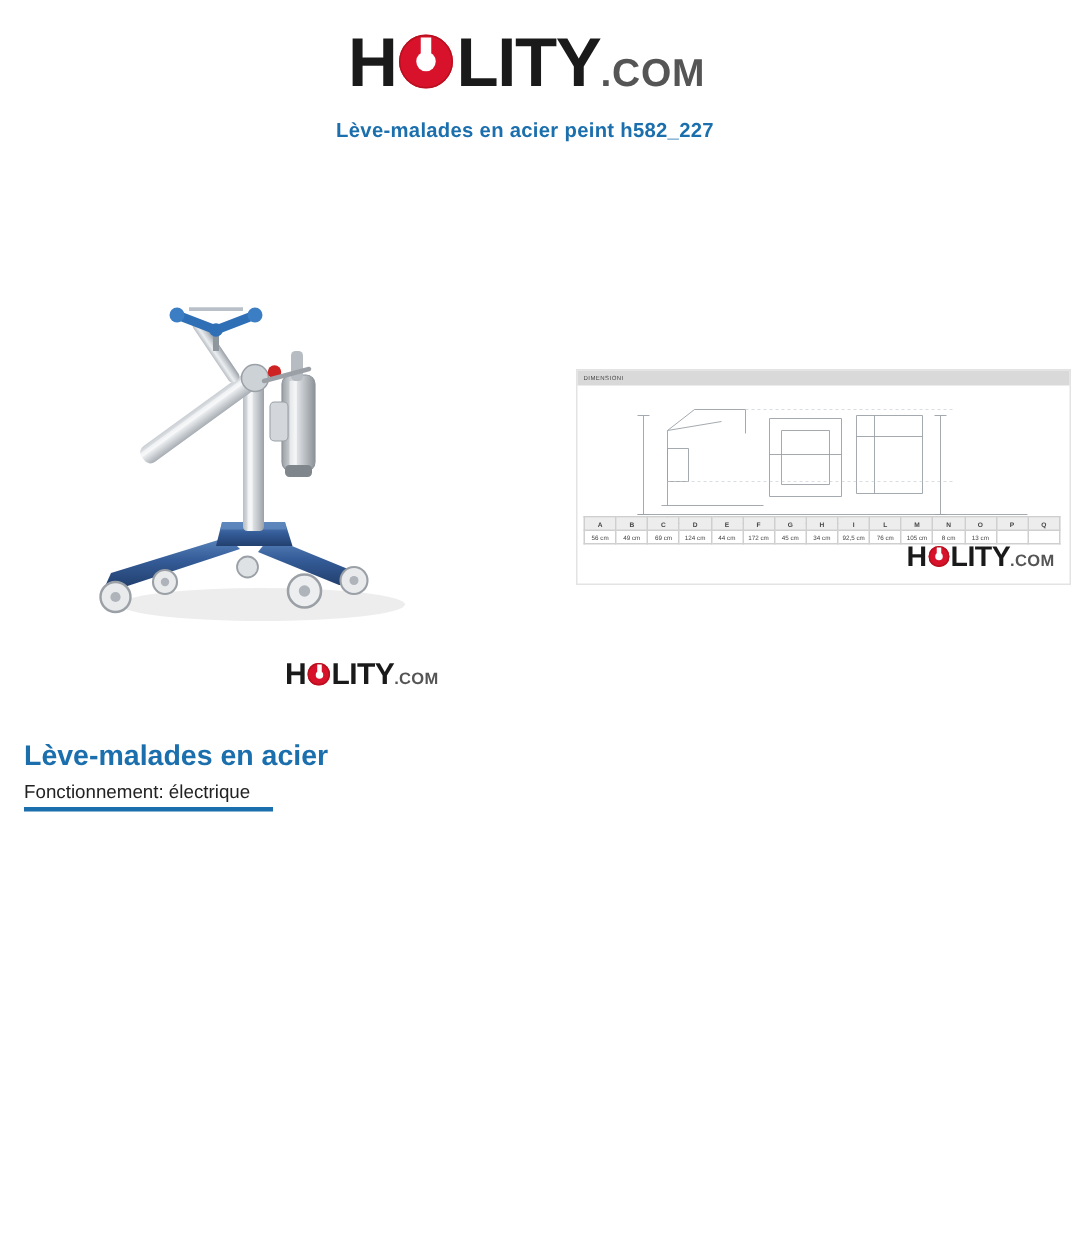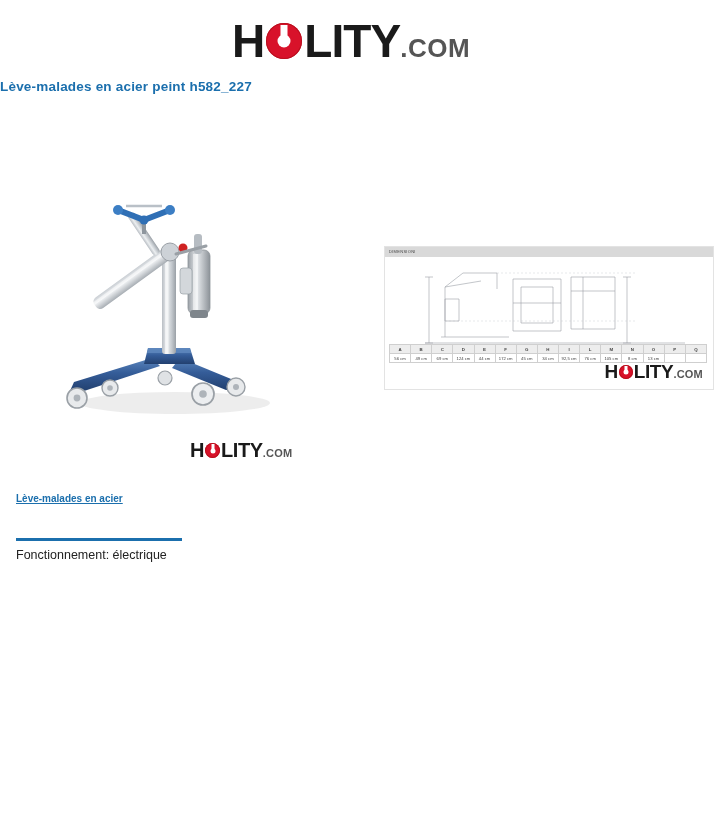--- a/index.html
+++ b/index.html
@@ -84,21 +84,21 @@
   #drawing-logo .omark { width: 14px; height: 14px; margin: 0 1px; transform: translateY(1px); }
   #drawing-logo .omark::after { width: 5px; height: 5px; }
   #drawing-logo .omark::before { width: 3px; height: 5px; }
 
   
   #page-title {
     position: absolute;
     left: 0;
     top: 79px;
     width: 700px;
-    text-align: left;
+    text-align: center;
     font-size: 13.5px;
     font-weight: bold;
     color: #1b6fad;
     letter-spacing: 0.2px;
   }
 
   
   #main-photo {
     position: absolute;
     left: 40px;
@@ -151,38 +151,37 @@
     font-weight: bold;
     font-size: 4.4px;
   }
 
   
   #product-name {
     position: absolute;
     left: 16px;
     top: 492px;
     width: 220px;
-    font-size: 10px;
+    font-size: 19px;
     font-weight: bold;
     color: #1b6fad;
     line-height: 1.35;
-    text-decoration: underline;
   }
   #divider {
     position: absolute;
     left: 16px;
     top: 538px;
     width: 166px;
     height: 3px;
     background: #1b6fad;
   }
   #specs {
     position: absolute;
     left: 16px;
-    top: 546px;
+    top: 519px;
     width: 300px;
     font-size: 12.5px;
     color: #222;
     line-height: 1.55;
   }
   #specs div { white-space: nowrap; }
 </style>
 </head>
 <body>
 

